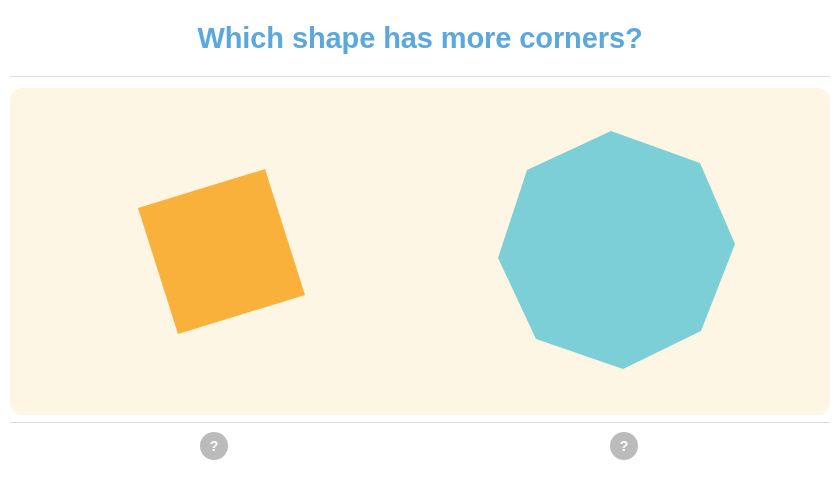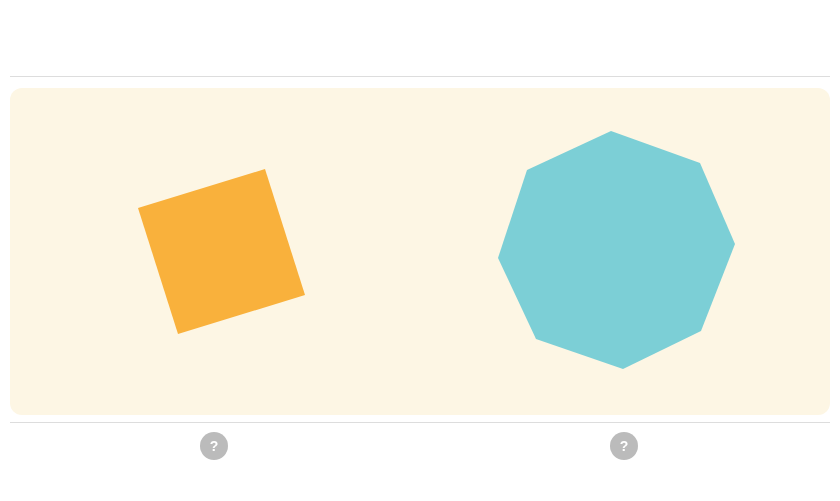--- a/index.html
+++ b/index.html
@@ -102,20 +102,23 @@
     padding: 0;
     cursor: pointer;
     display: block;
   }
 </style>
 </head>
 <body style="background: rgb(255, 255, 255);">
 
 <div id="app">
 
+  <div class="title-bar">
+    <h1 class="question-title" style="color: rgb(91, 168, 220);">Which shape has more corners?</h1>
+  </div>
 
   <div class="rule rule-top" style="background: rgb(221, 221, 221);"></div>
 
   <div class="stage" style="background: rgb(253, 246, 228);">
     <svg viewBox="0 0 820 327" xmlns="http://www.w3.org/2000/svg">
       <polygon id="poly-left" points="128,120 255,81 295,207 168,246" fill="#f9b13c"></polygon>
       <polygon id="poly-right" points="601,43 690,75 725,156 691,243 613,281 526,251 488,170 517,82" fill="#7ccfd6"></polygon>
     </svg>
   </div>
 

